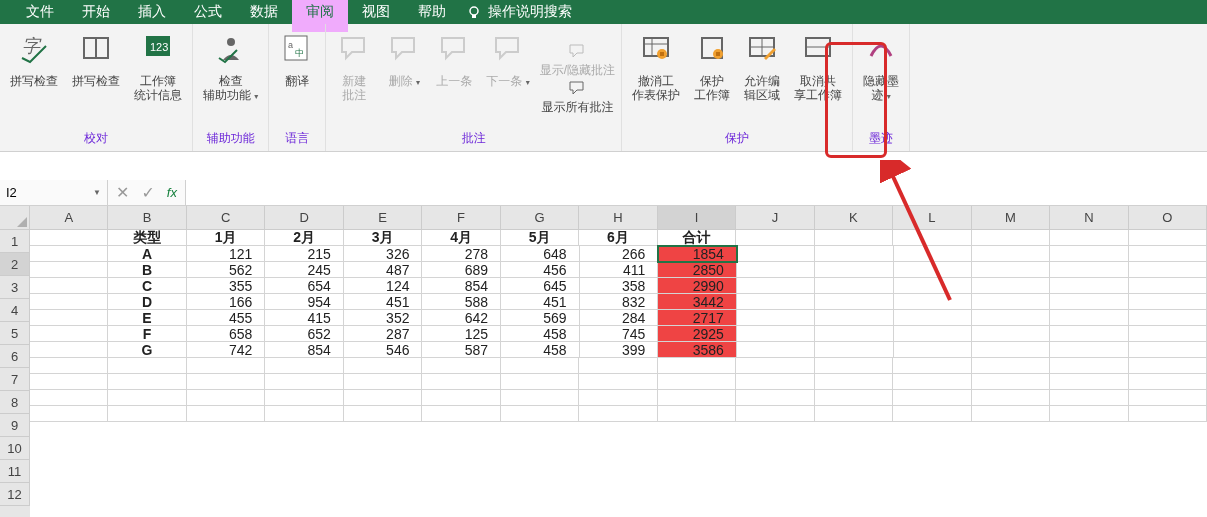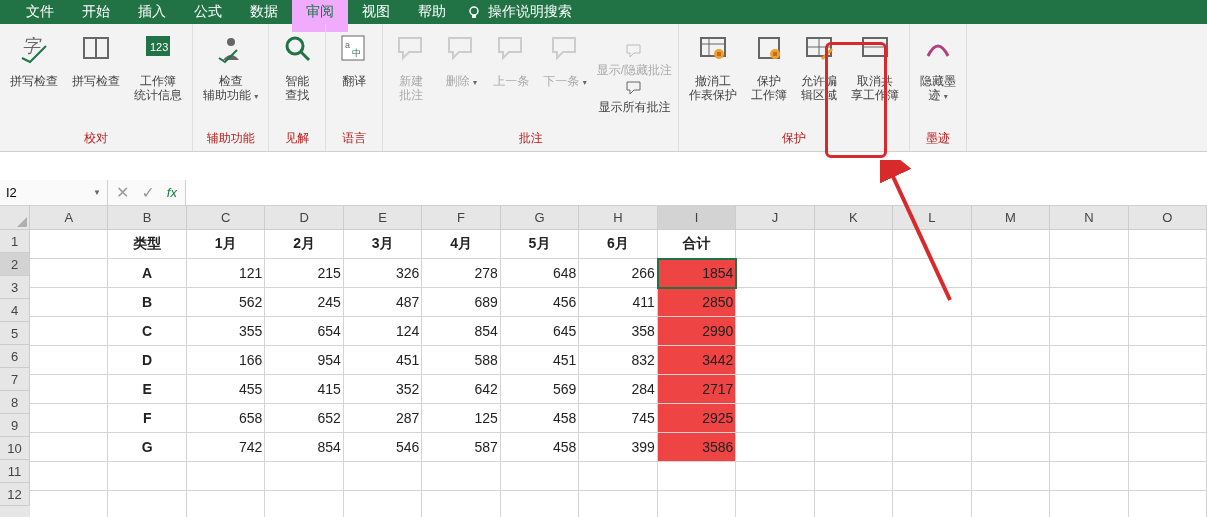--- a/index.html
+++ b/index.html
@@ -9,21 +9,21 @@
 .tabbar { display: flex; align-items: center; background: #217346; height: 24px; padding-left: 12px; }
 .tab { color: #fff; padding: 0 14px; font-size: 14px; height: 40px; display: flex; align-items: center; cursor: pointer; }
 .tab.active { background: #f0abfc; color: #1f7246; }
 .tell-me { display: flex; align-items: center; color: #fff; font-size: 14px; margin-left: 6px; }
 .bulb-icon { margin-right: 6px; }
 
 
 .ribbon { background: #f3f3f3; height: 128px; display: flex; border-bottom: 1px solid #d0d0d0; }
 .group { display: flex; flex-direction: column; align-items: center; padding: 4px 6px 0 6px; border-right: 1px solid #e0e0e0; position: relative; }
 .group-content { display: flex; gap: 6px; flex: 1; align-items: flex-start; }
-.group-label { font-size: 12px; color: #b91c1c; padding: 3px 0 4px 0; }
+.group-label { font-size: 12px; color: #6d28d9; padding: 3px 0 4px 0; }
 .rbutton { display: flex; flex-direction: column; align-items: center; justify-content: flex-start; padding: 2px 4px; font-size: 12px; color: #444; text-align: center; min-width: 44px; cursor: pointer; }
 .rbutton.disabled { color: #aaa; justify-content: space-between; }
 .rbutton .icon { height: 36px; display: flex; align-items: center; justify-content: center; }
 .rbutton .label { line-height: 14px; white-space: pre; margin-top: 8px; }
 .hl-box { border: 3px solid #d82a2a; border-radius: 6px; position: absolute; left: 825px; top: 42px; width: 62px; height: 116px; pointer-events: none; }
 .comment-opts { display: flex; flex-direction: column; gap: 2px; font-size: 12px; color: #aaa; justify-content: center; padding-top: 16px; }
 .comment-opts .copt { display: flex; align-items: center; gap: 4px; flex-direction: column; }
 .comment-opts .copt.enabled { color: #444; cursor: pointer; }
 
 
@@ -36,24 +36,24 @@
 
 .sheet { display: flex; height: calc(517px - 40px - 128px - 26px); overflow: hidden; position: relative; }
 .rowhdrs { width: 30px; background: #e6e6e6; }
 .corner { height: 24px; background: #e6e6e6; border-right: 1px solid #ccc; border-bottom: 1px solid #ccc; position: relative; }
 .corner::after { content: ''; position: absolute; right: 2px; bottom: 2px; border-left: 10px solid transparent; border-bottom: 10px solid #b0b0b0; }
 .rowhdr { height: 23px; border-right: 1px solid #ccc; border-bottom: 1px solid #ccc; display: flex; align-items: center; justify-content: center; font-size: 13px; color: #444; background: #e6e6e6; }
 .gridwrap { flex: 1; overflow: hidden; }
 .colhdrs { display: flex; height: 24px; }
 .colhdr { width: 80px; border-right: 1px solid #ccc; border-bottom: 1px solid #ccc; background: #e6e6e6; display: flex; align-items: center; justify-content: center; font-size: 13px; color: #444; }
 .grid { }
-.row { display: flex; height: 29px; justify-content: flex-end; }
+.row { display: flex; height: 16px; }
 .cell { width: 80px; border-right: 1px solid #d4d4d4; border-bottom: 1px solid #d4d4d4; display: flex; align-items: center; justify-content: center; font-size: 14px; color: #222; position: relative; }
 .cell.bold { font-weight: bold; }
-.cell.right { justify-content: flex-end; padding-right: 2px; }
+.cell.right { justify-content: flex-end; padding-right: 12px; }
 .cell.hl { background: #ef4444; }
 .cell.selected { outline: 2px solid #217346; outline-offset: -1px; z-index: 2; }
 .colhdr.active, .rowhdr.active { background: #d3d3d3; }
 
 
 .arrow { position: absolute; left: 880px; top: 160px; width: 80px; height: 150px; pointer-events: none; }
 
 svg { display: block; }
 .tri { font-size: 8px; color: #666; }
 </style>
@@ -128,35 +128,20 @@
 辅助功能 <span class="tri">▾</span></div>
         </div>
       </div>
       <div class="group-label">辅助功能</div>
     </div>
     <div class="group">
       <div class="group-content">
         <div class="rbutton">
           <div class="icon">
             <svg width="32" height="32">
-              <circle cx="14" cy="14" r="8" fill="none" stroke="#217346" stroke-width="3"></circle>
-              <line x1="20" y1="20" x2="28" y2="28" stroke="#217346" stroke-width="3"></line>
-            </svg>
-          </div>
-          <div class="label">智能
-查找</div>
-        </div>
-      </div>
-      <div class="group-label">见解</div>
-    </div>
-    <div class="group">
-      <div class="group-content">
-        <div class="rbutton">
-          <div class="icon">
-            <svg width="32" height="32">
               <rect x="4" y="4" width="22" height="24" fill="#fff" stroke="#666"></rect>
               <text x="7" y="16" font-size="9" fill="#666">a</text>
               <text x="14" y="24" font-size="9" fill="#217346">中</text>
             </svg>
           </div>
           <div class="label">翻译</div>
         </div>
       </div>
       <div class="group-label">语言</div>
     </div>

